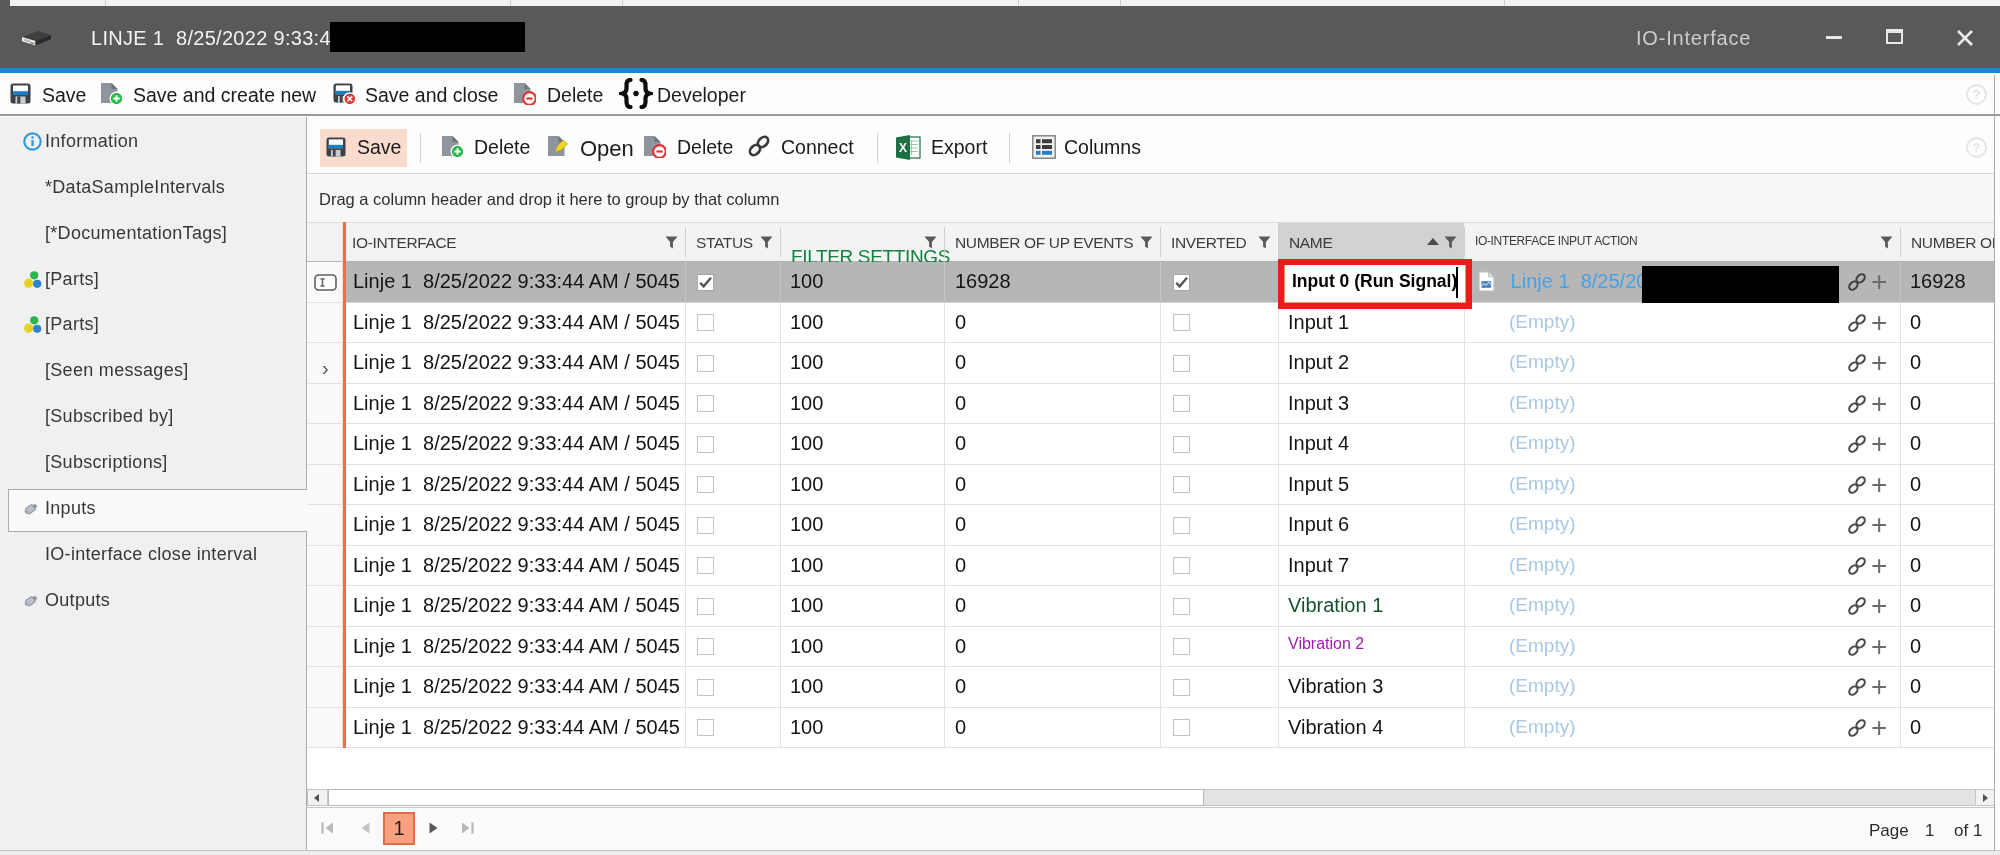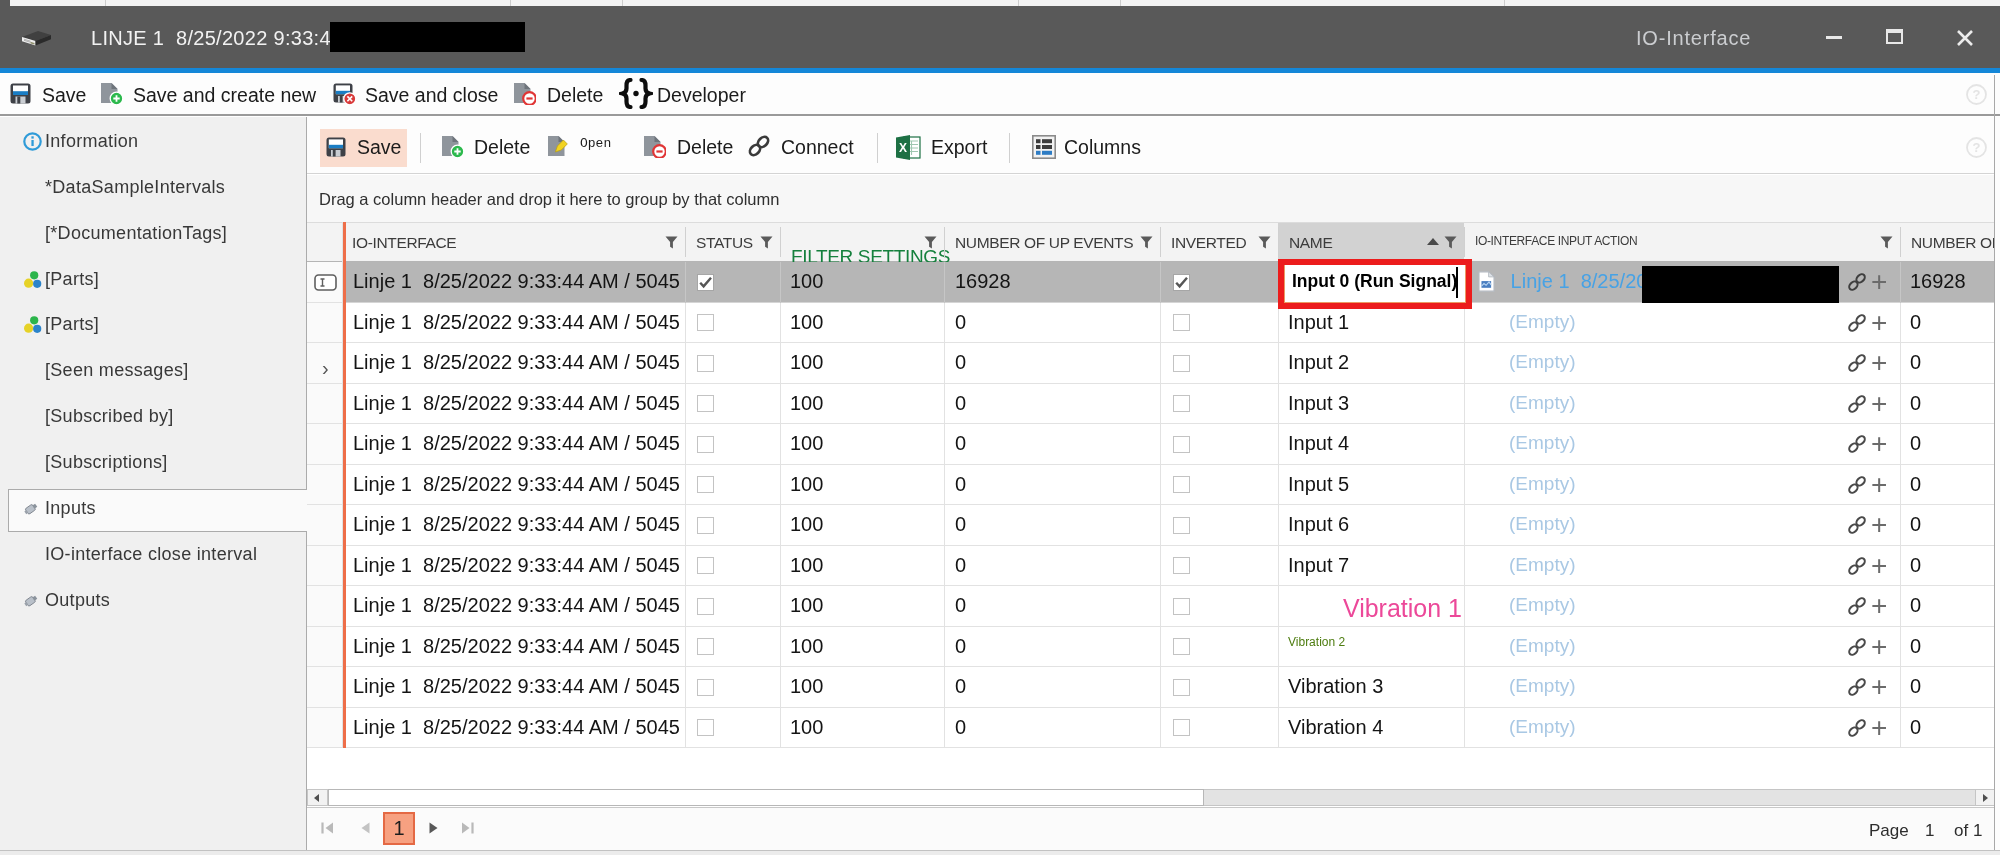--- a/index.html
+++ b/index.html
@@ -136,21 +136,21 @@
       <path d="M11.5 1 l6 6 h-6 z" fill="#6e747b"></path>
       <circle cx="16.5" cy="16.5" r="6.3" fill="#2cb94d" stroke="#fff" stroke-width="1.3"></circle>
       <path d="M13.3 16.5h6.4M16.5 13.3v6.4" stroke="#fff" stroke-width="1.8"></path>
     </svg></div>
 <div class="abs txt" style="left:474px;top:136px;width:70px;height:24px;color:#1b1b1b;font-size:19.5px;">Delete</div>
 <div class="abs" style="left:547px;top:135px;width:24px;height:24px;"><svg width="23" height="23" viewBox="0 0 23 23" style="width:23px;height:23px">
       <path d="M1 1 h10.5 l6 6 v14 h-16.5 z" fill="#8f959c"></path>
       <path d="M11.5 1 l6 6 h-6 z" fill="#6e747b"></path>
       <path d="M11.5 21.5l2.2-6.5 6.5-6.5 4.3 4.3-6.5 6.5-6.5 2.2z" fill="#f2d321" stroke="#b89f14" stroke-width="0.8" transform="translate(-2.2,-2.8) scale(0.92)"></path>
     </svg></div>
-<div class="abs txt" style="left:580px;top:136px;width:60px;height:24px;color:#1b1b1b;font-size:13px;font-family:Liberation Mono, monospace;">Open</div>
+<div class="abs txt" style="left:580px;top:136px;width:60px;height:24px;color:#1b1b1b;font-size:22px;">Open</div>
 <div class="abs" style="left:643px;top:135px;width:24px;height:24px;"><svg width="23" height="23" viewBox="0 0 23 23" style="width:23px;height:23px">
       <path d="M1 1 h10.5 l6 6 v14 h-16.5 z" fill="#8f959c"></path>
       <path d="M11.5 1 l6 6 h-6 z" fill="#6e747b"></path>
       <circle cx="16.5" cy="16.5" r="6.3" fill="#fff" stroke="#e03535" stroke-width="2.2"></circle>
       <path d="M13.4 16.5h6.2" stroke="#e03535" stroke-width="2.2"></path>
     </svg></div>
 <div class="abs txt" style="left:677px;top:136px;width:70px;height:24px;color:#1b1b1b;font-size:19.5px;">Delete</div>
 <div class="abs" style="left:747px;top:134px;width:25px;height:25px;"><svg width="24" height="24" viewBox="0 0 24 24" style="width:24px;height:24px">
       <g stroke="#3a3a3a" stroke-width="2.7" fill="none">
         <ellipse cx="8" cy="16" rx="5.8" ry="4.2" transform="rotate(-45 8 16)"></ellipse>
@@ -459,21 +459,21 @@
 <div class="abs" style="left:307px;top:586px;width:35px;height:41px;background:#fafafa;border-bottom:1px solid #e2e2e2;"></div>
 <div class="abs txt" style="left:353px;top:594px;width:329px;height:24px;color:#141414;font-size:20px;">Linje 1&nbsp; 8/25/2022 9:33:44 AM / 5045</div>
 <div class="abs" style="left:697px;top:598px;width:17px;height:17px;"><svg width="17" height="17" viewBox="0 0 17 17" style="width:17px;height:17px">
       <rect x="0.5" y="0.5" width="16" height="16" fill="#fff" stroke="#c3c3c3" stroke-width="1"></rect>
     </svg></div>
 <div class="abs txt" style="left:790px;top:594px;width:80px;height:24px;color:#141414;font-size:20px;">100</div>
 <div class="abs txt" style="left:955px;top:594px;width:100px;height:24px;color:#141414;font-size:20px;">0</div>
 <div class="abs" style="left:1173px;top:598px;width:17px;height:17px;"><svg width="17" height="17" viewBox="0 0 17 17" style="width:17px;height:17px">
       <rect x="0.5" y="0.5" width="16" height="16" fill="#fff" stroke="#c3c3c3" stroke-width="1"></rect>
     </svg></div>
-<div class="abs txt" style="left:1288px;top:594px;width:174px;height:24px;color:#ec4899;font-size:25px;text-align:right;">Vibration 1</div>
+<div class="abs txt" style="left:1288px;top:594px;width:174px;height:24px;color:#14532d;font-size:20px;">Vibration 1</div>
 <div class="abs txt" style="left:1509px;top:594px;width:100px;height:24px;color:#a9c8e4;font-size:19px;">(Empty)</div>
 <div class="abs" style="left:1847px;top:596px;width:20px;height:20px;"><svg width="20" height="20" viewBox="0 0 20 20" style="width:20px;height:20px">
       <g stroke="#4a4a4a" stroke-width="2.1" fill="none">
         <ellipse cx="6.4" cy="13.6" rx="4.8" ry="3.4" transform="rotate(-45 6.4 13.6)"></ellipse>
         <ellipse cx="13.6" cy="6.4" rx="4.8" ry="3.4" transform="rotate(-45 13.6 6.4)"></ellipse>
       </g>
     </svg></div>
 <div class="abs txt" style="left:1871px;top:595px;width:22px;height:22px;color:#6b6b6b;font-size:28px;font-weight:300;line-height:21px;">+</div>
 <div class="abs txt" style="left:1910px;top:594px;width:80px;height:24px;color:#141414;font-size:20px;">0</div>
 <div class="abs" style="left:685px;top:586px;width:1px;height:41px;background:#e2e2e2;"></div>
@@ -487,21 +487,21 @@
 <div class="abs" style="left:307px;top:627px;width:35px;height:40px;background:#fafafa;border-bottom:1px solid #e2e2e2;"></div>
 <div class="abs txt" style="left:353px;top:635px;width:329px;height:24px;color:#141414;font-size:20px;">Linje 1&nbsp; 8/25/2022 9:33:44 AM / 5045</div>
 <div class="abs" style="left:697px;top:638px;width:17px;height:17px;"><svg width="17" height="17" viewBox="0 0 17 17" style="width:17px;height:17px">
       <rect x="0.5" y="0.5" width="16" height="16" fill="#fff" stroke="#c3c3c3" stroke-width="1"></rect>
     </svg></div>
 <div class="abs txt" style="left:790px;top:635px;width:80px;height:24px;color:#141414;font-size:20px;">100</div>
 <div class="abs txt" style="left:955px;top:635px;width:100px;height:24px;color:#141414;font-size:20px;">0</div>
 <div class="abs" style="left:1173px;top:638px;width:17px;height:17px;"><svg width="17" height="17" viewBox="0 0 17 17" style="width:17px;height:17px">
       <rect x="0.5" y="0.5" width="16" height="16" fill="#fff" stroke="#c3c3c3" stroke-width="1"></rect>
     </svg></div>
-<div class="abs txt" style="left:1288px;top:635px;width:174px;height:24px;color:#4d7c0f;font-size:12px;">Vibration 2</div>
+<div class="abs txt" style="left:1288px;top:635px;width:174px;height:24px;color:#a21caf;font-size:16px;">Vibration 2</div>
 <div class="abs txt" style="left:1509px;top:635px;width:100px;height:24px;color:#a9c8e4;font-size:19px;">(Empty)</div>
 <div class="abs" style="left:1847px;top:637px;width:20px;height:20px;"><svg width="20" height="20" viewBox="0 0 20 20" style="width:20px;height:20px">
       <g stroke="#4a4a4a" stroke-width="2.1" fill="none">
         <ellipse cx="6.4" cy="13.6" rx="4.8" ry="3.4" transform="rotate(-45 6.4 13.6)"></ellipse>
         <ellipse cx="13.6" cy="6.4" rx="4.8" ry="3.4" transform="rotate(-45 13.6 6.4)"></ellipse>
       </g>
     </svg></div>
 <div class="abs txt" style="left:1871px;top:636px;width:22px;height:22px;color:#6b6b6b;font-size:28px;font-weight:300;line-height:21px;">+</div>
 <div class="abs txt" style="left:1910px;top:635px;width:80px;height:24px;color:#141414;font-size:20px;">0</div>
 <div class="abs" style="left:685px;top:627px;width:1px;height:40px;background:#e2e2e2;"></div>

